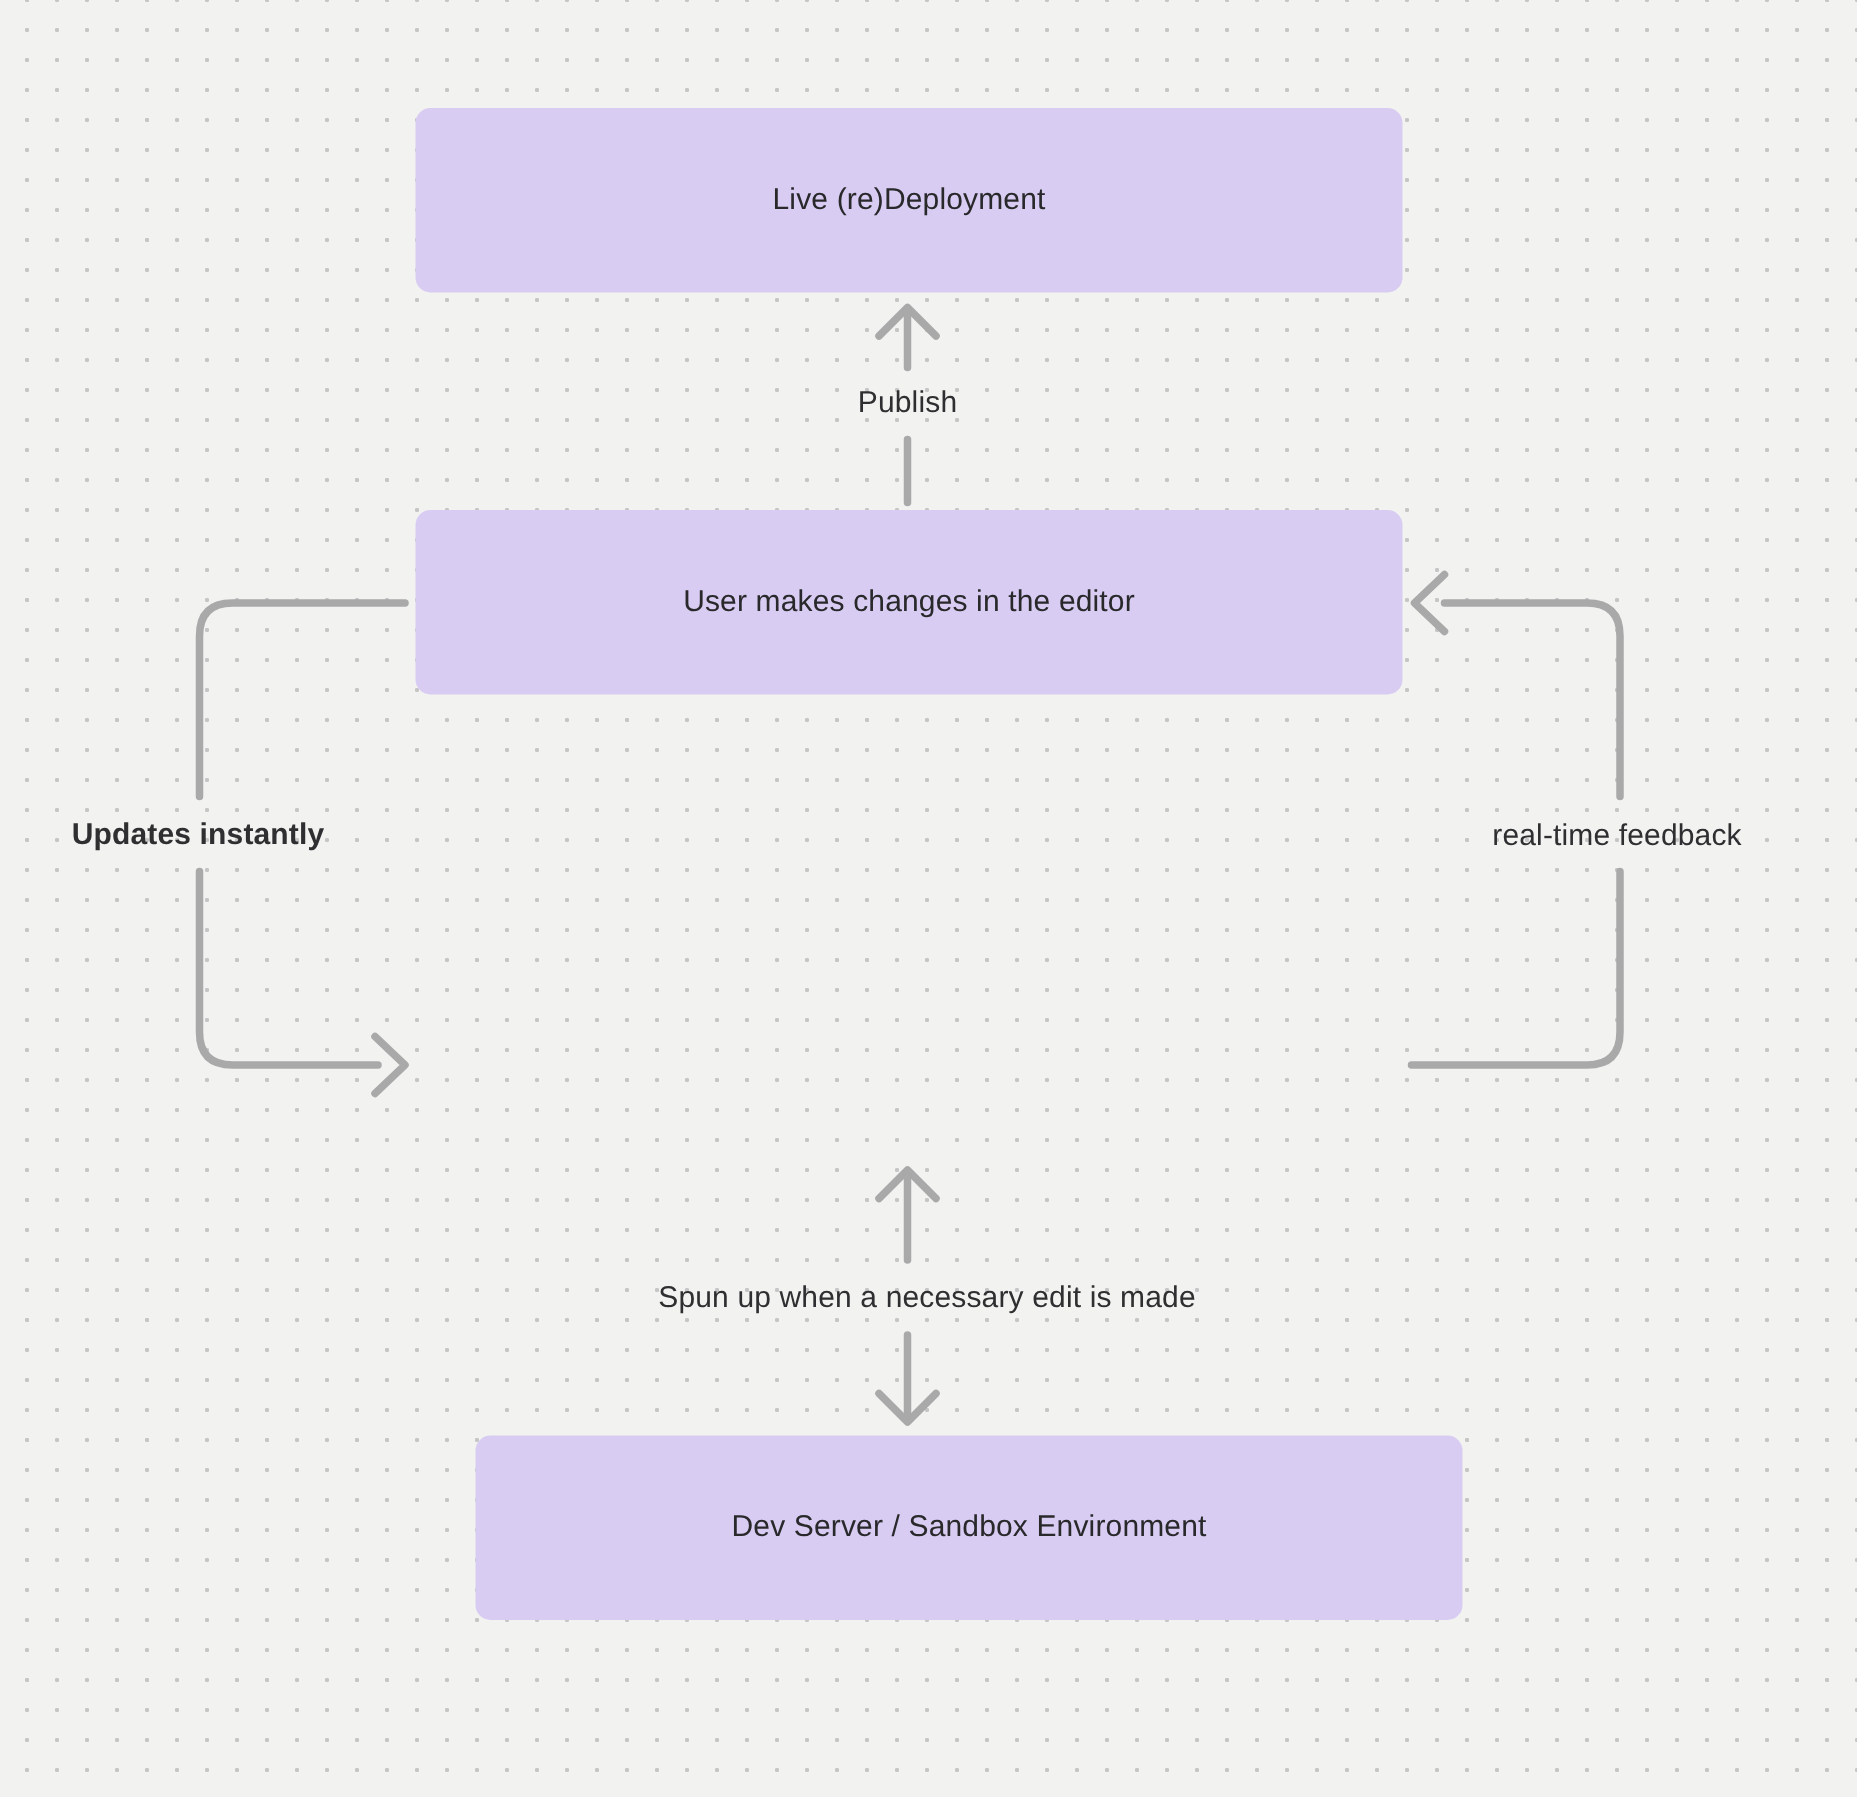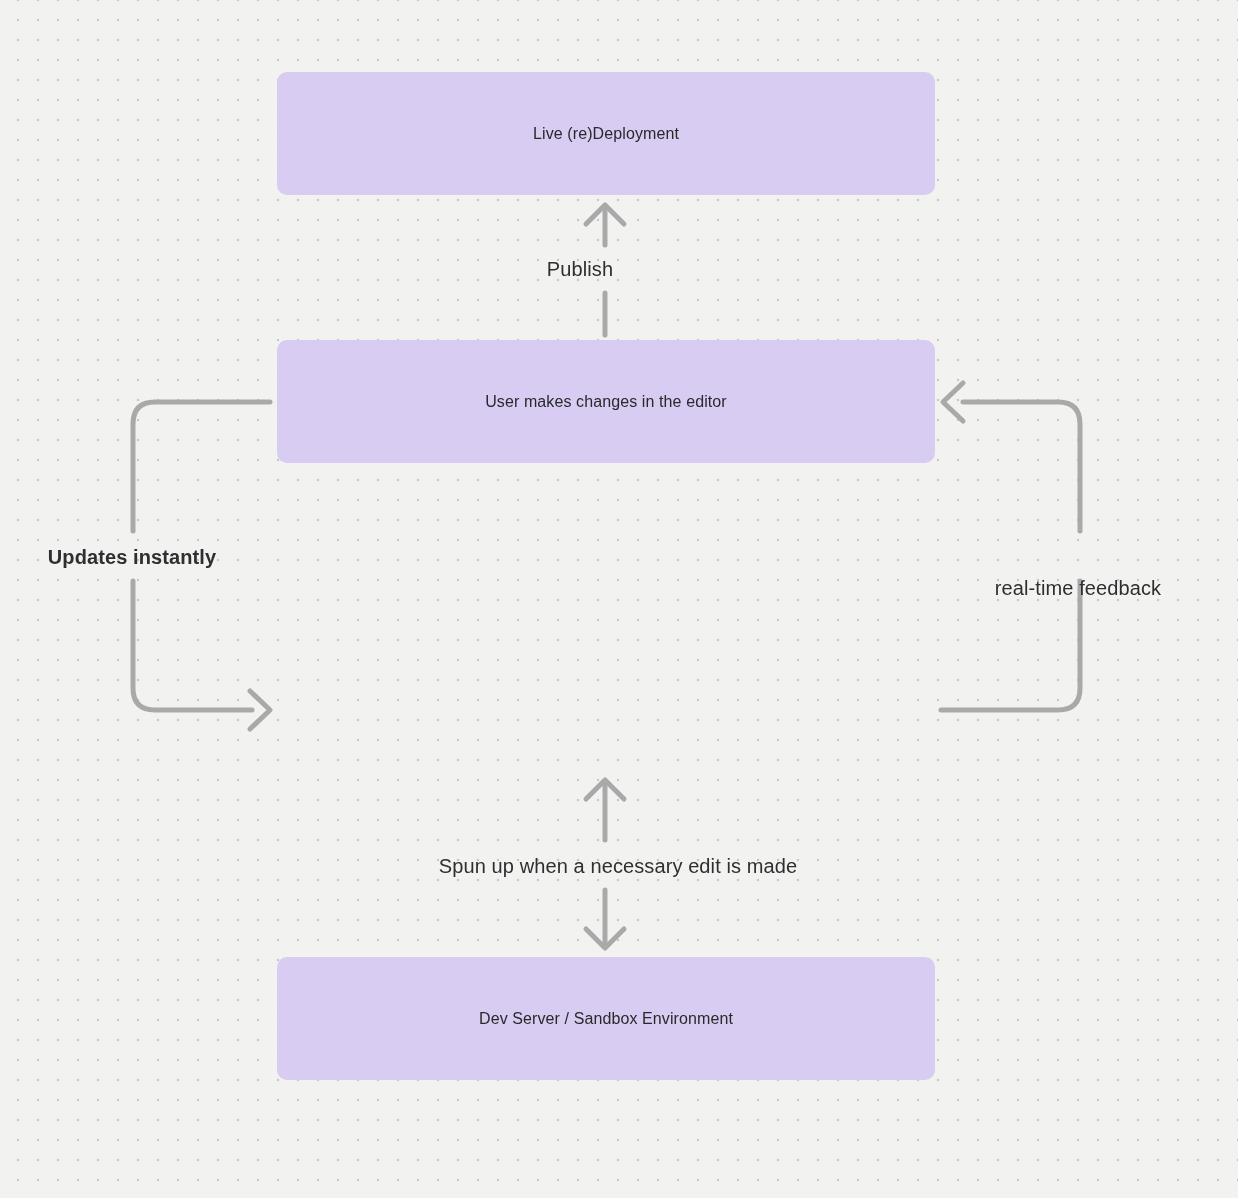--- a/index.html
+++ b/index.html
@@ -30,21 +30,21 @@
     height:123px;
     background:var(--node-fill);
     border-radius:10px;
     display:flex;
     align-items:center;
     justify-content:center;
     text-align:center;
   }
   .node-label{
     color:var(--node-text);
-    font-size:16px;
+    font-size:20px;
     line-height:1.25;
     letter-spacing:0.1px;
   }
   .edge-label{
     position:absolute;
     transform:translate(-50%,-50%);
     color:var(--label-text);
     font-size:20px;
     white-space:nowrap;
     letter-spacing:0.1px;
@@ -98,22 +98,22 @@
 
   <div class="node" style="top:72px;">
     <span class="node-label">Live (re)Deployment</span>
   </div>
 
   <div class="node" style="top:340px;">
     <span class="node-label">User makes changes in the editor</span>
   </div>
 
 
-  <div class="node" style="top:957px;">
+  <div class="node" style="top:957px;margin-left:40px;">
     <span class="node-label">Dev Server / Sandbox Environment</span>
   </div>
 
-  <div class="edge-label" style="left:580px; top:269px;">Publish</div>
+  <div class="edge-label" style="left:605px; top:269px;">Publish</div>
   <div class="edge-label" style="left:132px; top:557px;font-weight:bold;">Updates instantly</div>
-  <div class="edge-label" style="left:1078px; top:588px;">real-time feedback</div>
+  <div class="edge-label" style="left:1078px; top:558px;">real-time feedback</div>
   <div class="edge-label" style="left:606px; top:866px;margin-left:12px;">Spun up when a necessary edit is made</div>
 
 </div>
 
 </body></html>

